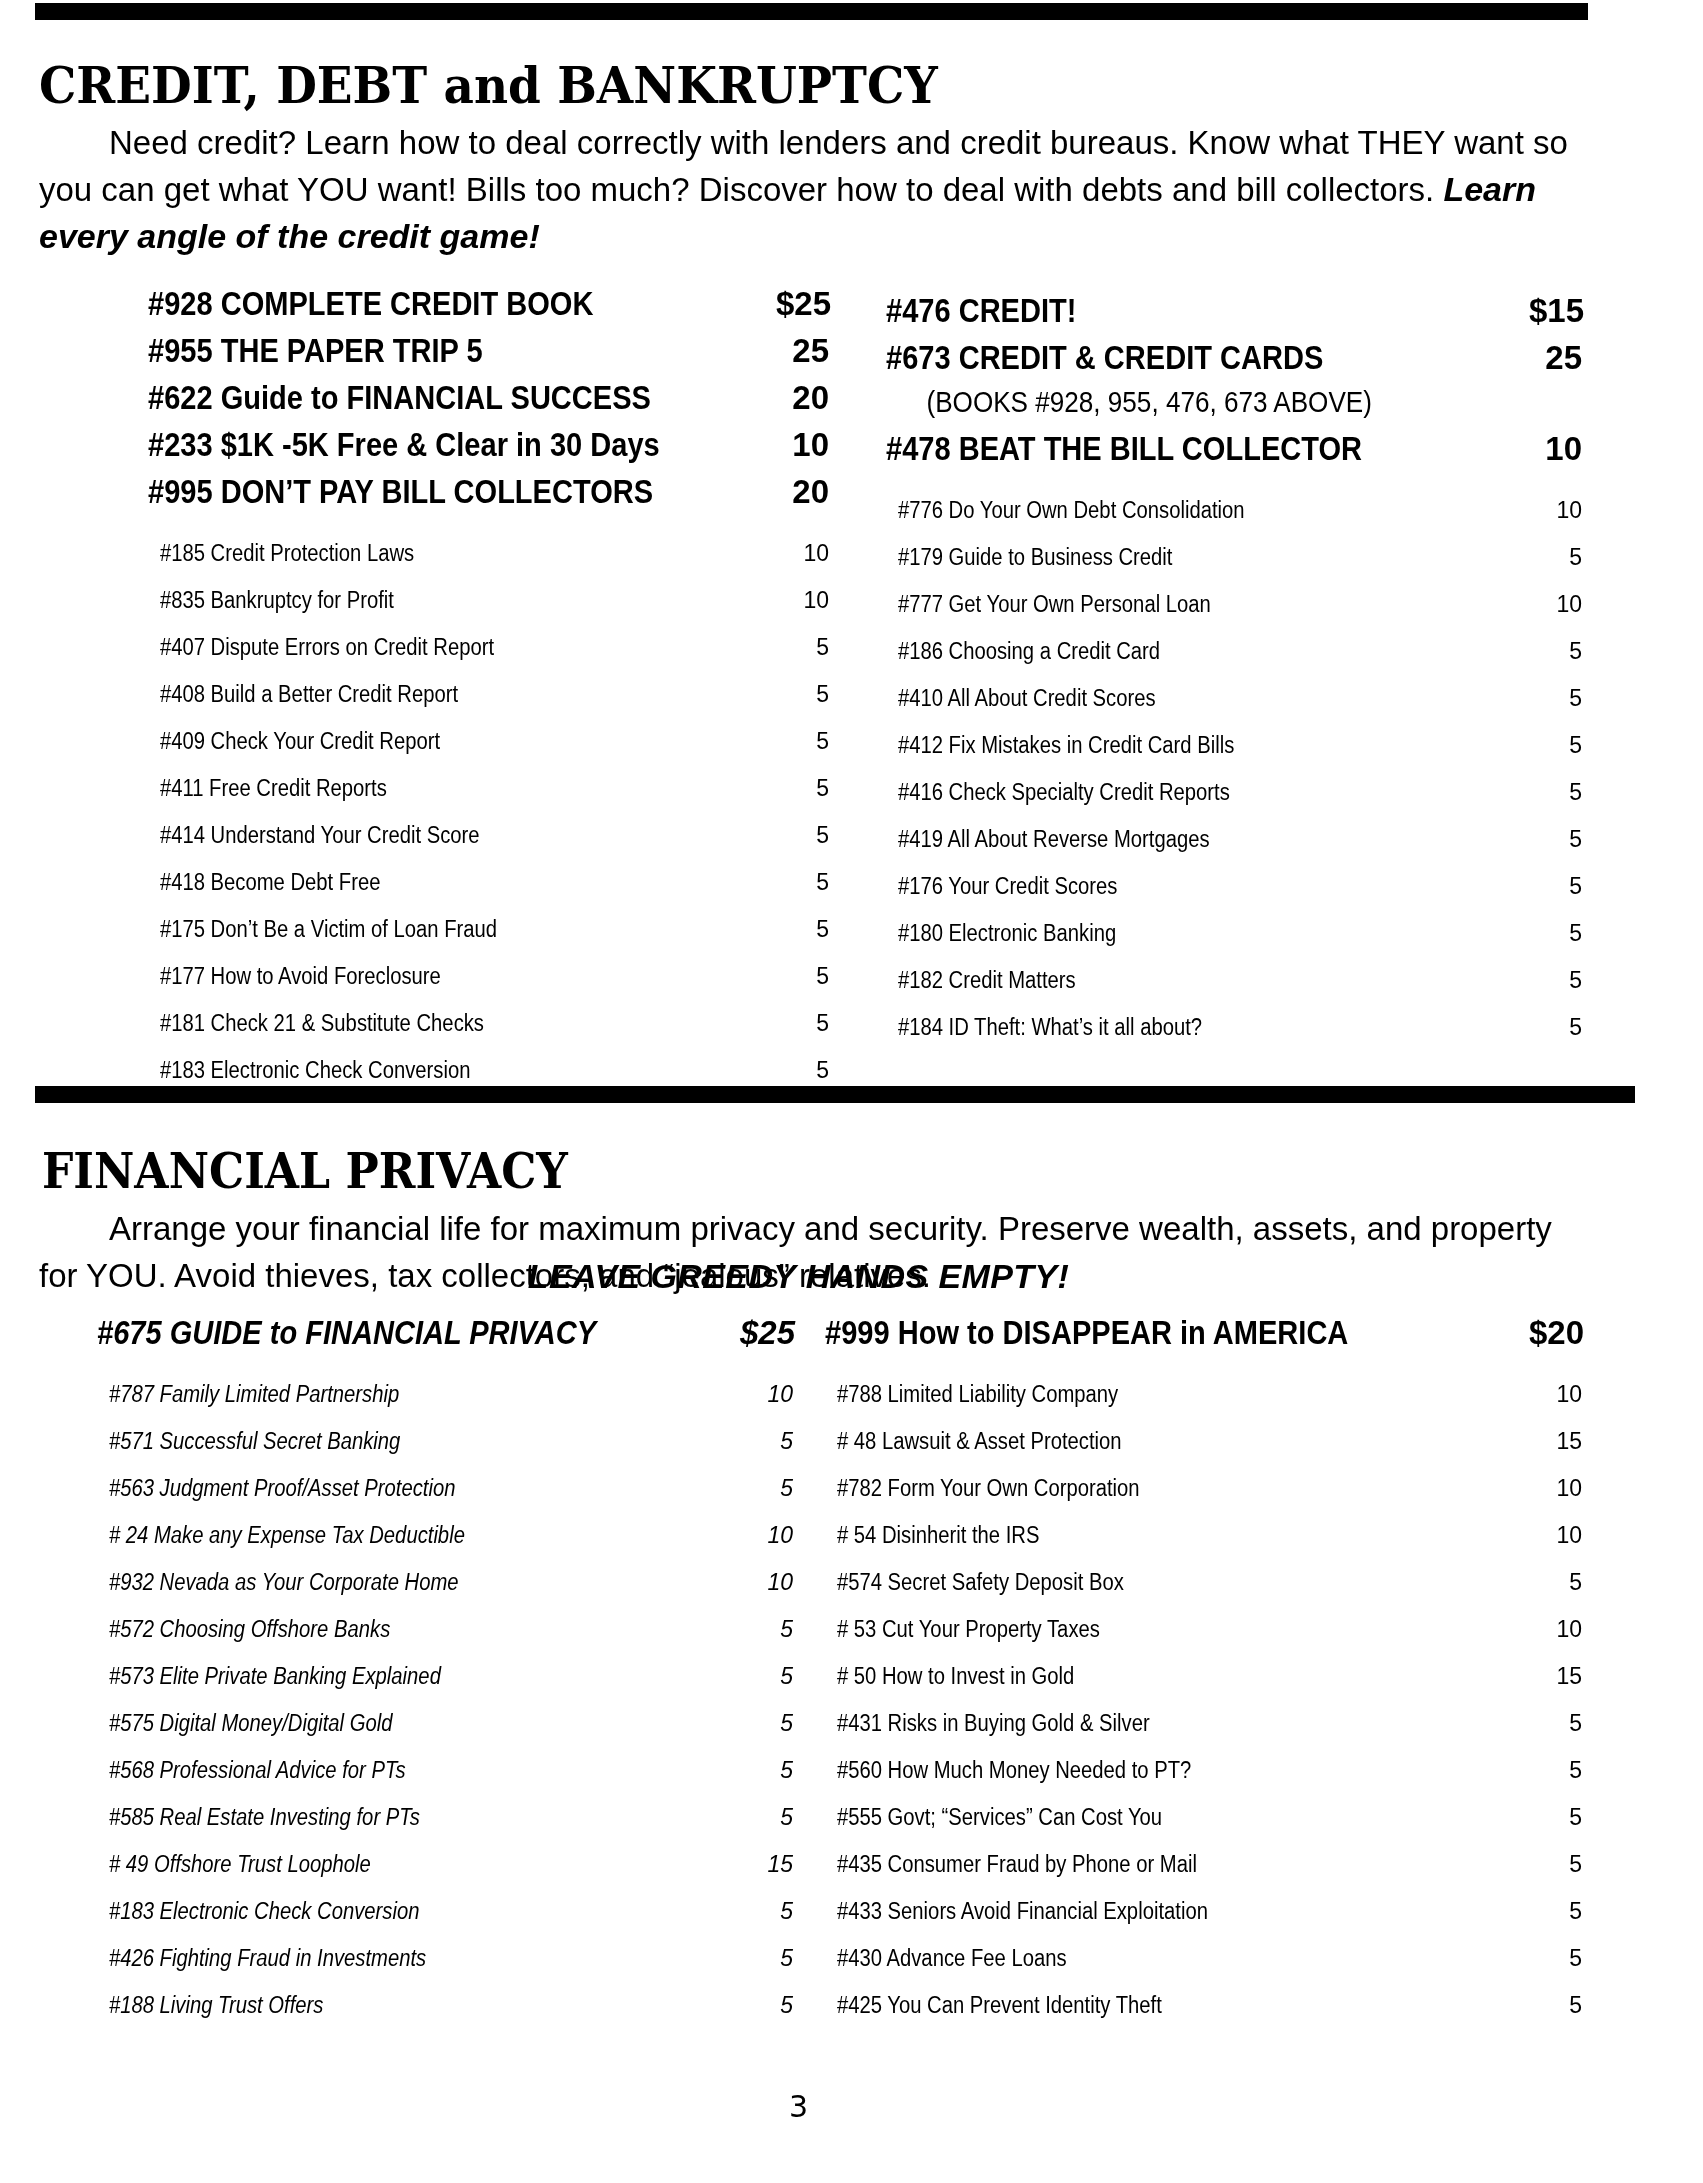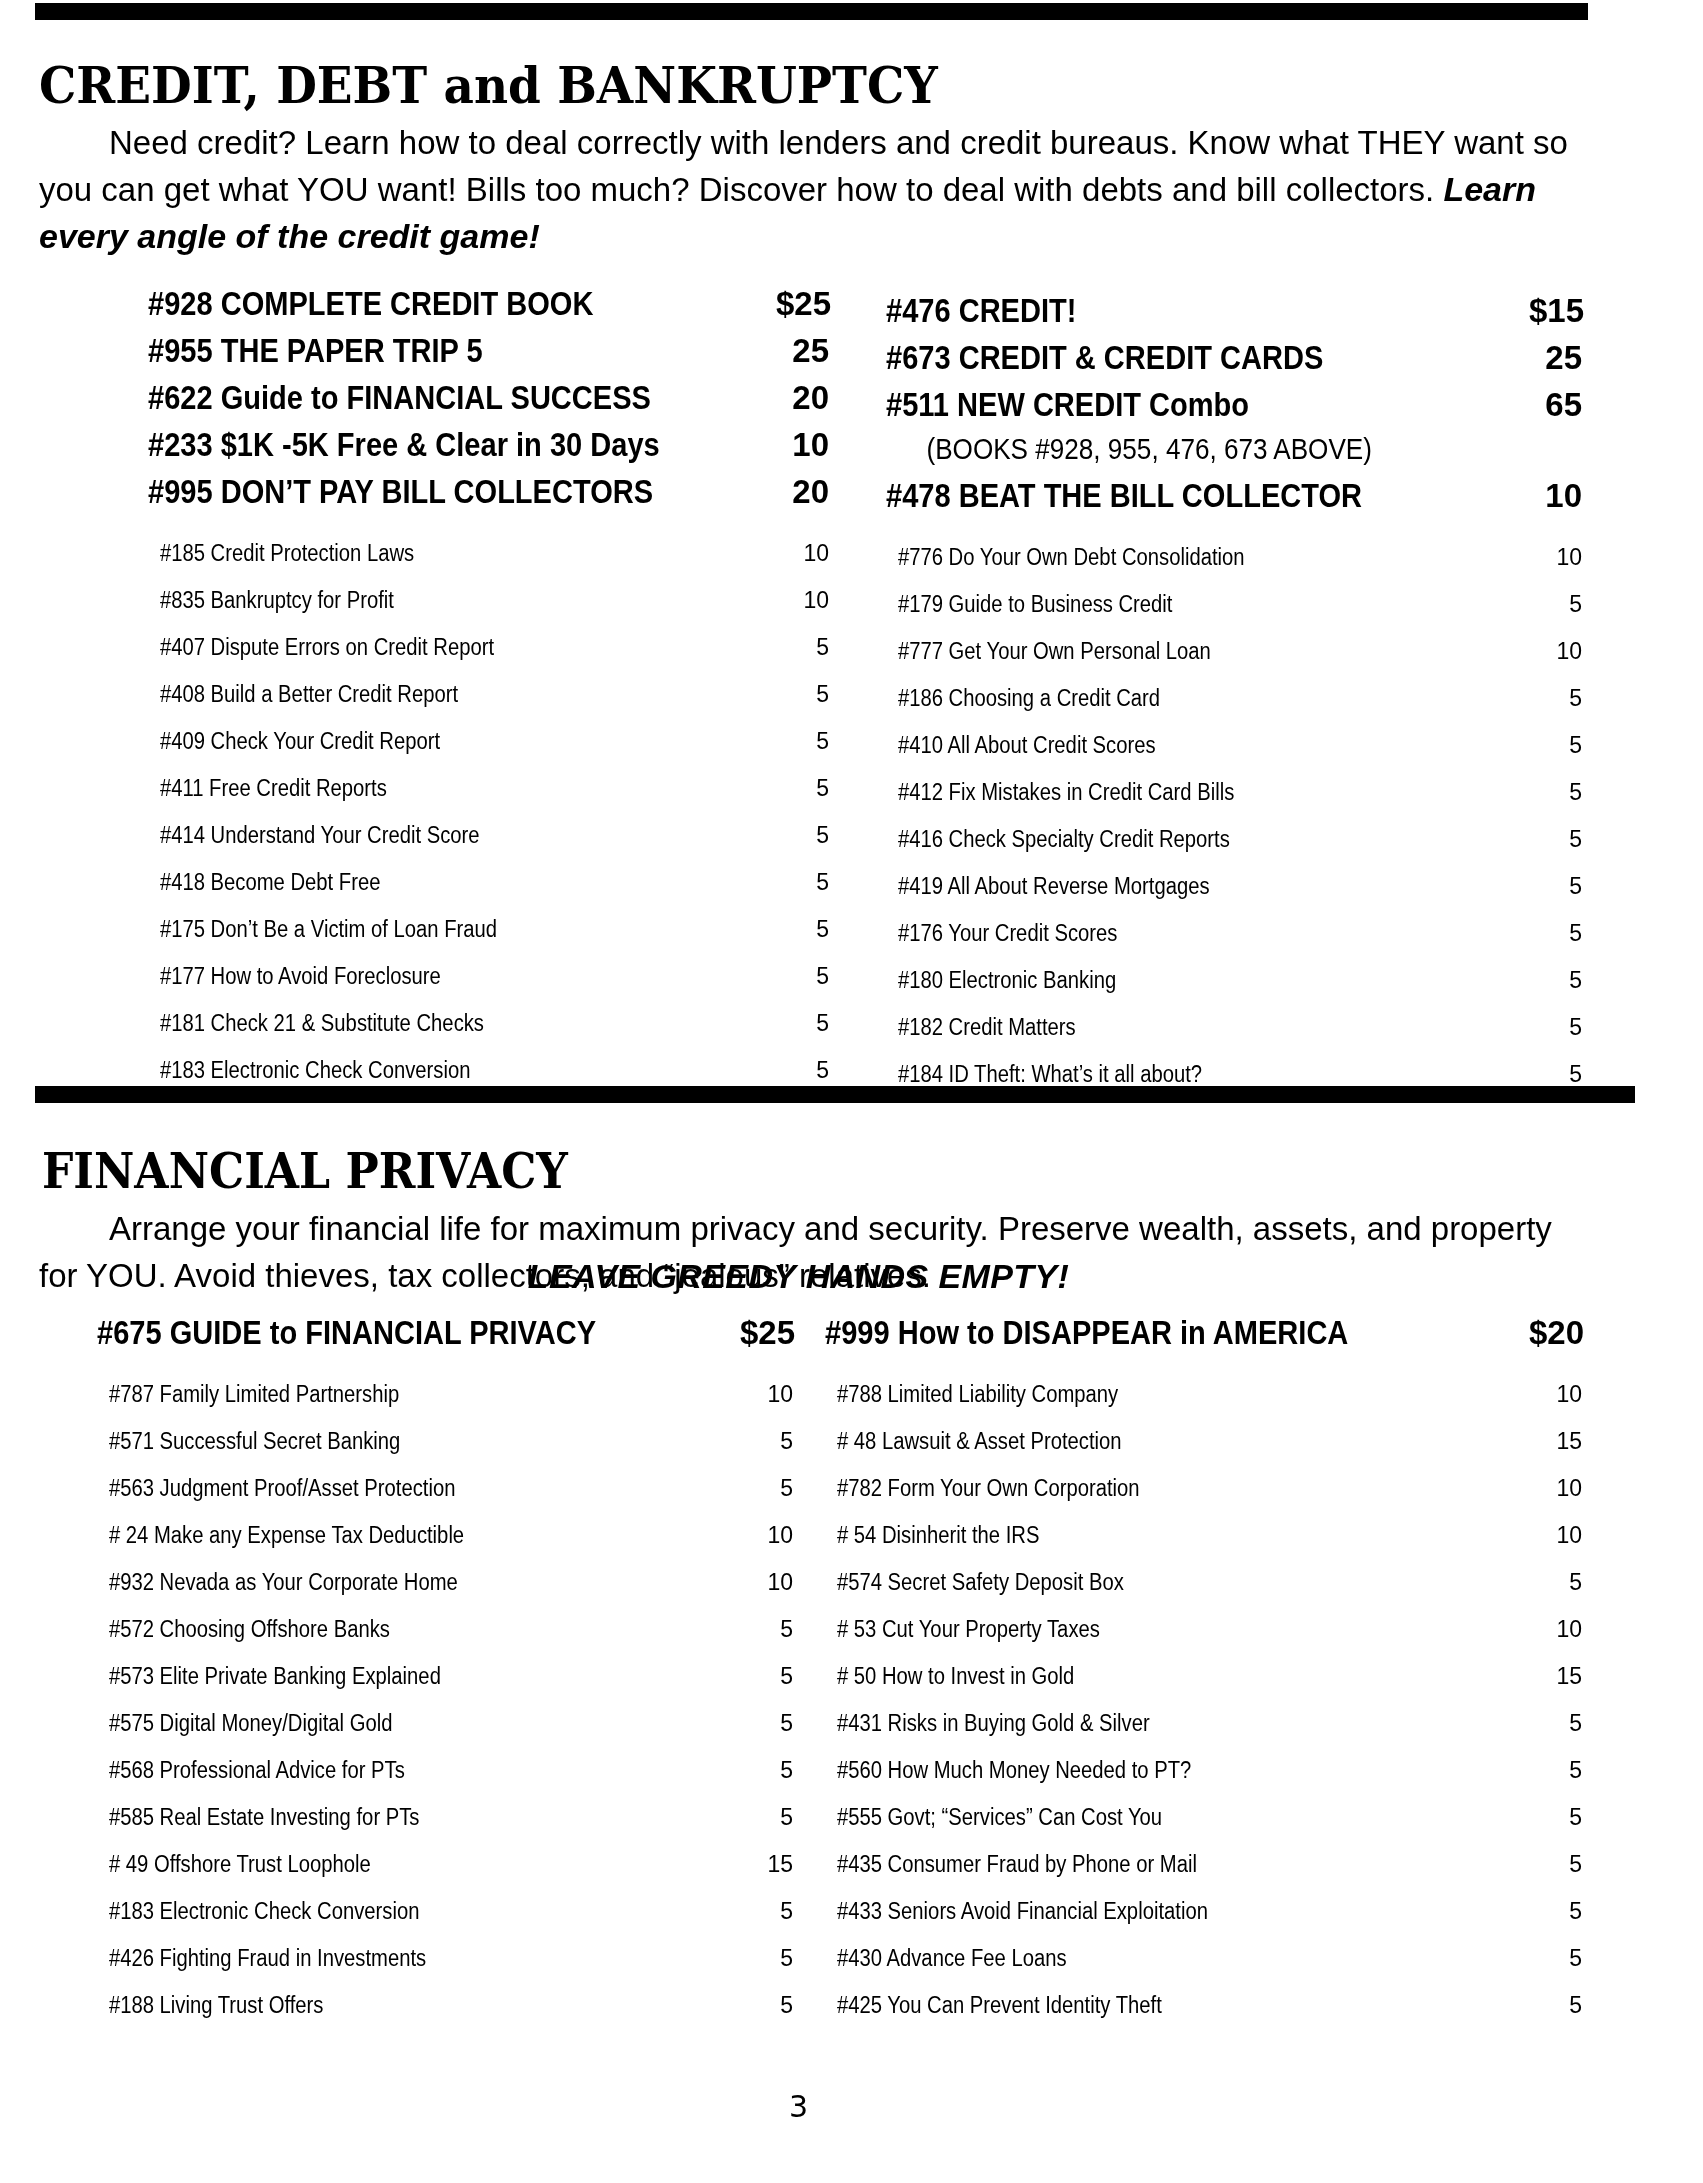--- a/index.html
+++ b/index.html
@@ -73,21 +73,21 @@
     font-size: 34px;
     letter-spacing: 0.4px;
   }
 
   
   .listblock {
     position: absolute;
   }
   #credit-col-left   { left: 148px;  top: 285px; width: 681px;  }
   #credit-col-right  { left: 886px; top: 292px; width: 696px;  }
-  #privacy-col-left  { left: 97px;  top: 1314px; width: 696px; }
+  #privacy-col-left  { left: 97px;  top: 1314px; width: 696px; font-style: italic; }
   #privacy-col-right { left: 825px; top: 1314px; width: 757px; }
 
   .row {
     display: flex;
     align-items: baseline;
     height: 47px;
     white-space: nowrap;
   }
   .row .label {
     flex: 1 1 auto;
@@ -224,24 +224,20 @@
     </div>
   <div class="listblock" id="credit-col-right">
       <div class="row bold">
         <span class="label">#476 CREDIT!</span>
         <span class="price">$15</span>
       </div>
       <div class="row bold">
         <span class="label">#673 CREDIT &amp; CREDIT CARDS</span>
         <span class="price">25</span>
       </div>
-      <div class="row bold">
-        <span class="label">#511 NEW CREDIT Combo</span>
-        <span class="price">65</span>
-      </div>
       <div class="note">(BOOKS #928, 955, 476, 673 ABOVE)</div>
       <div class="row bold">
         <span class="label">#478 BEAT THE BILL COLLECTOR</span>
         <span class="price">10</span>
       </div>
       <div class="row plain">
         <span class="label">#776 Do Your Own Debt Consolidation</span>
         <span class="price">10</span>
       </div>
       <div class="row plain">

